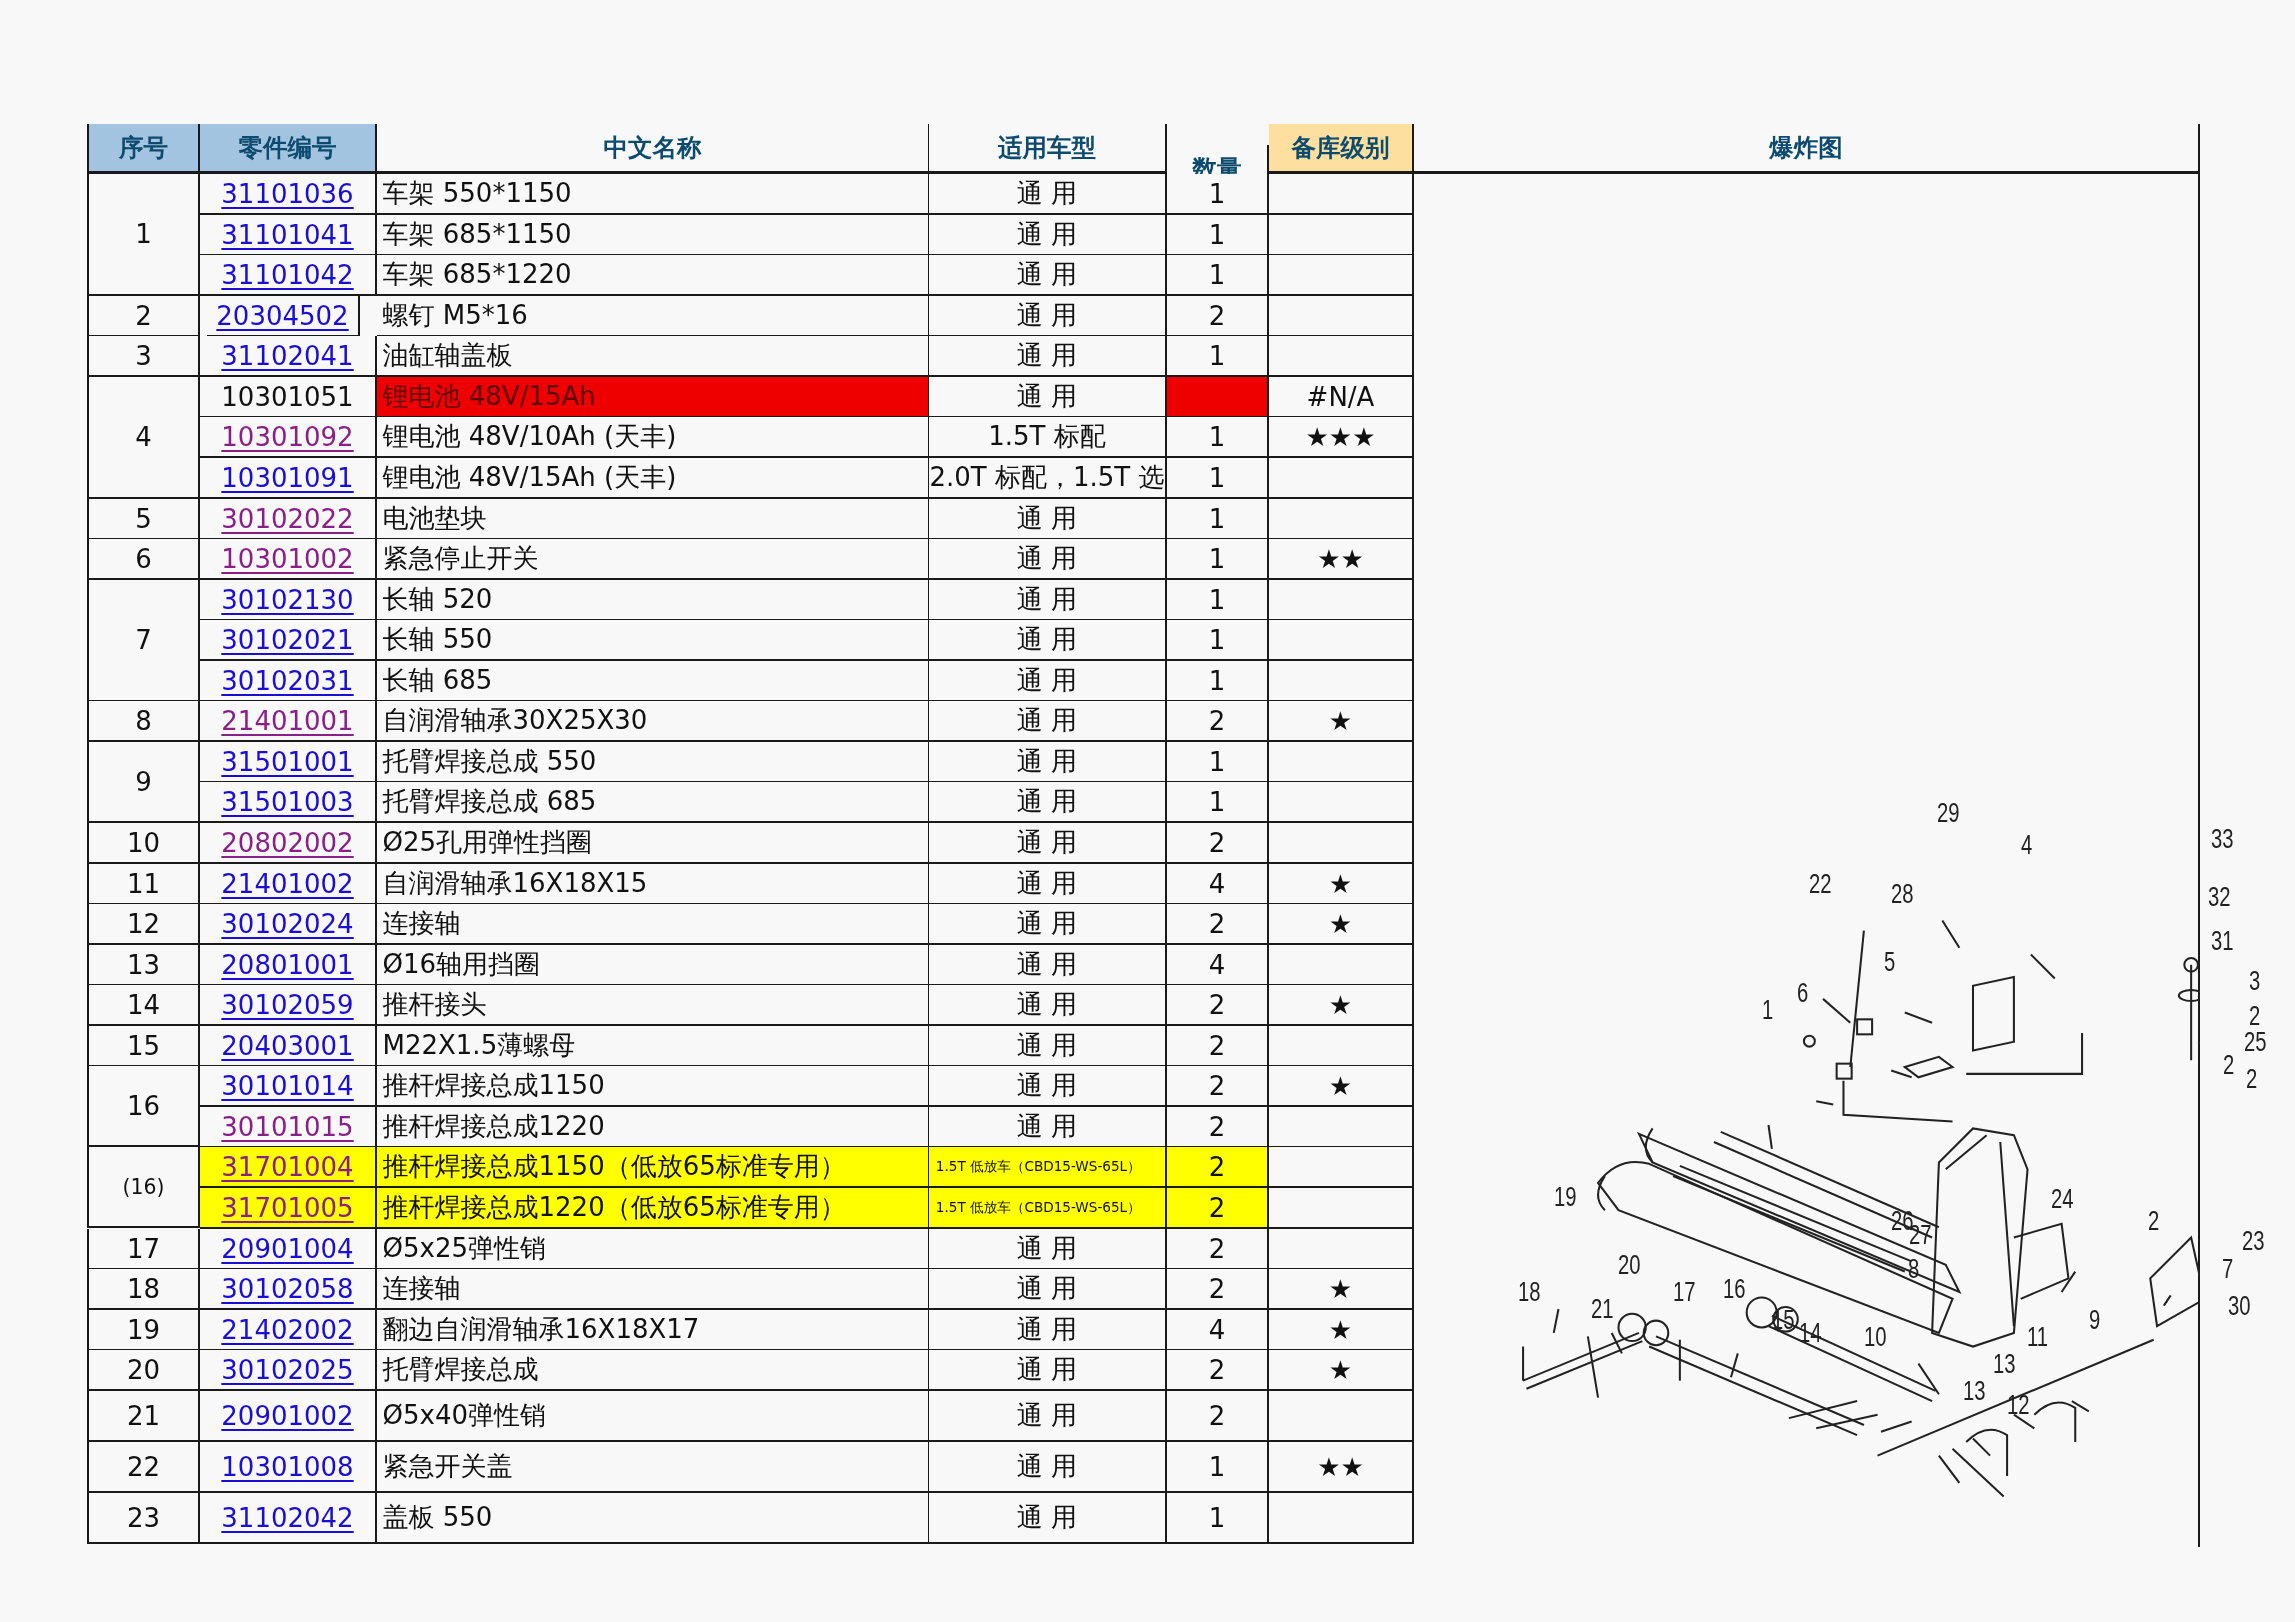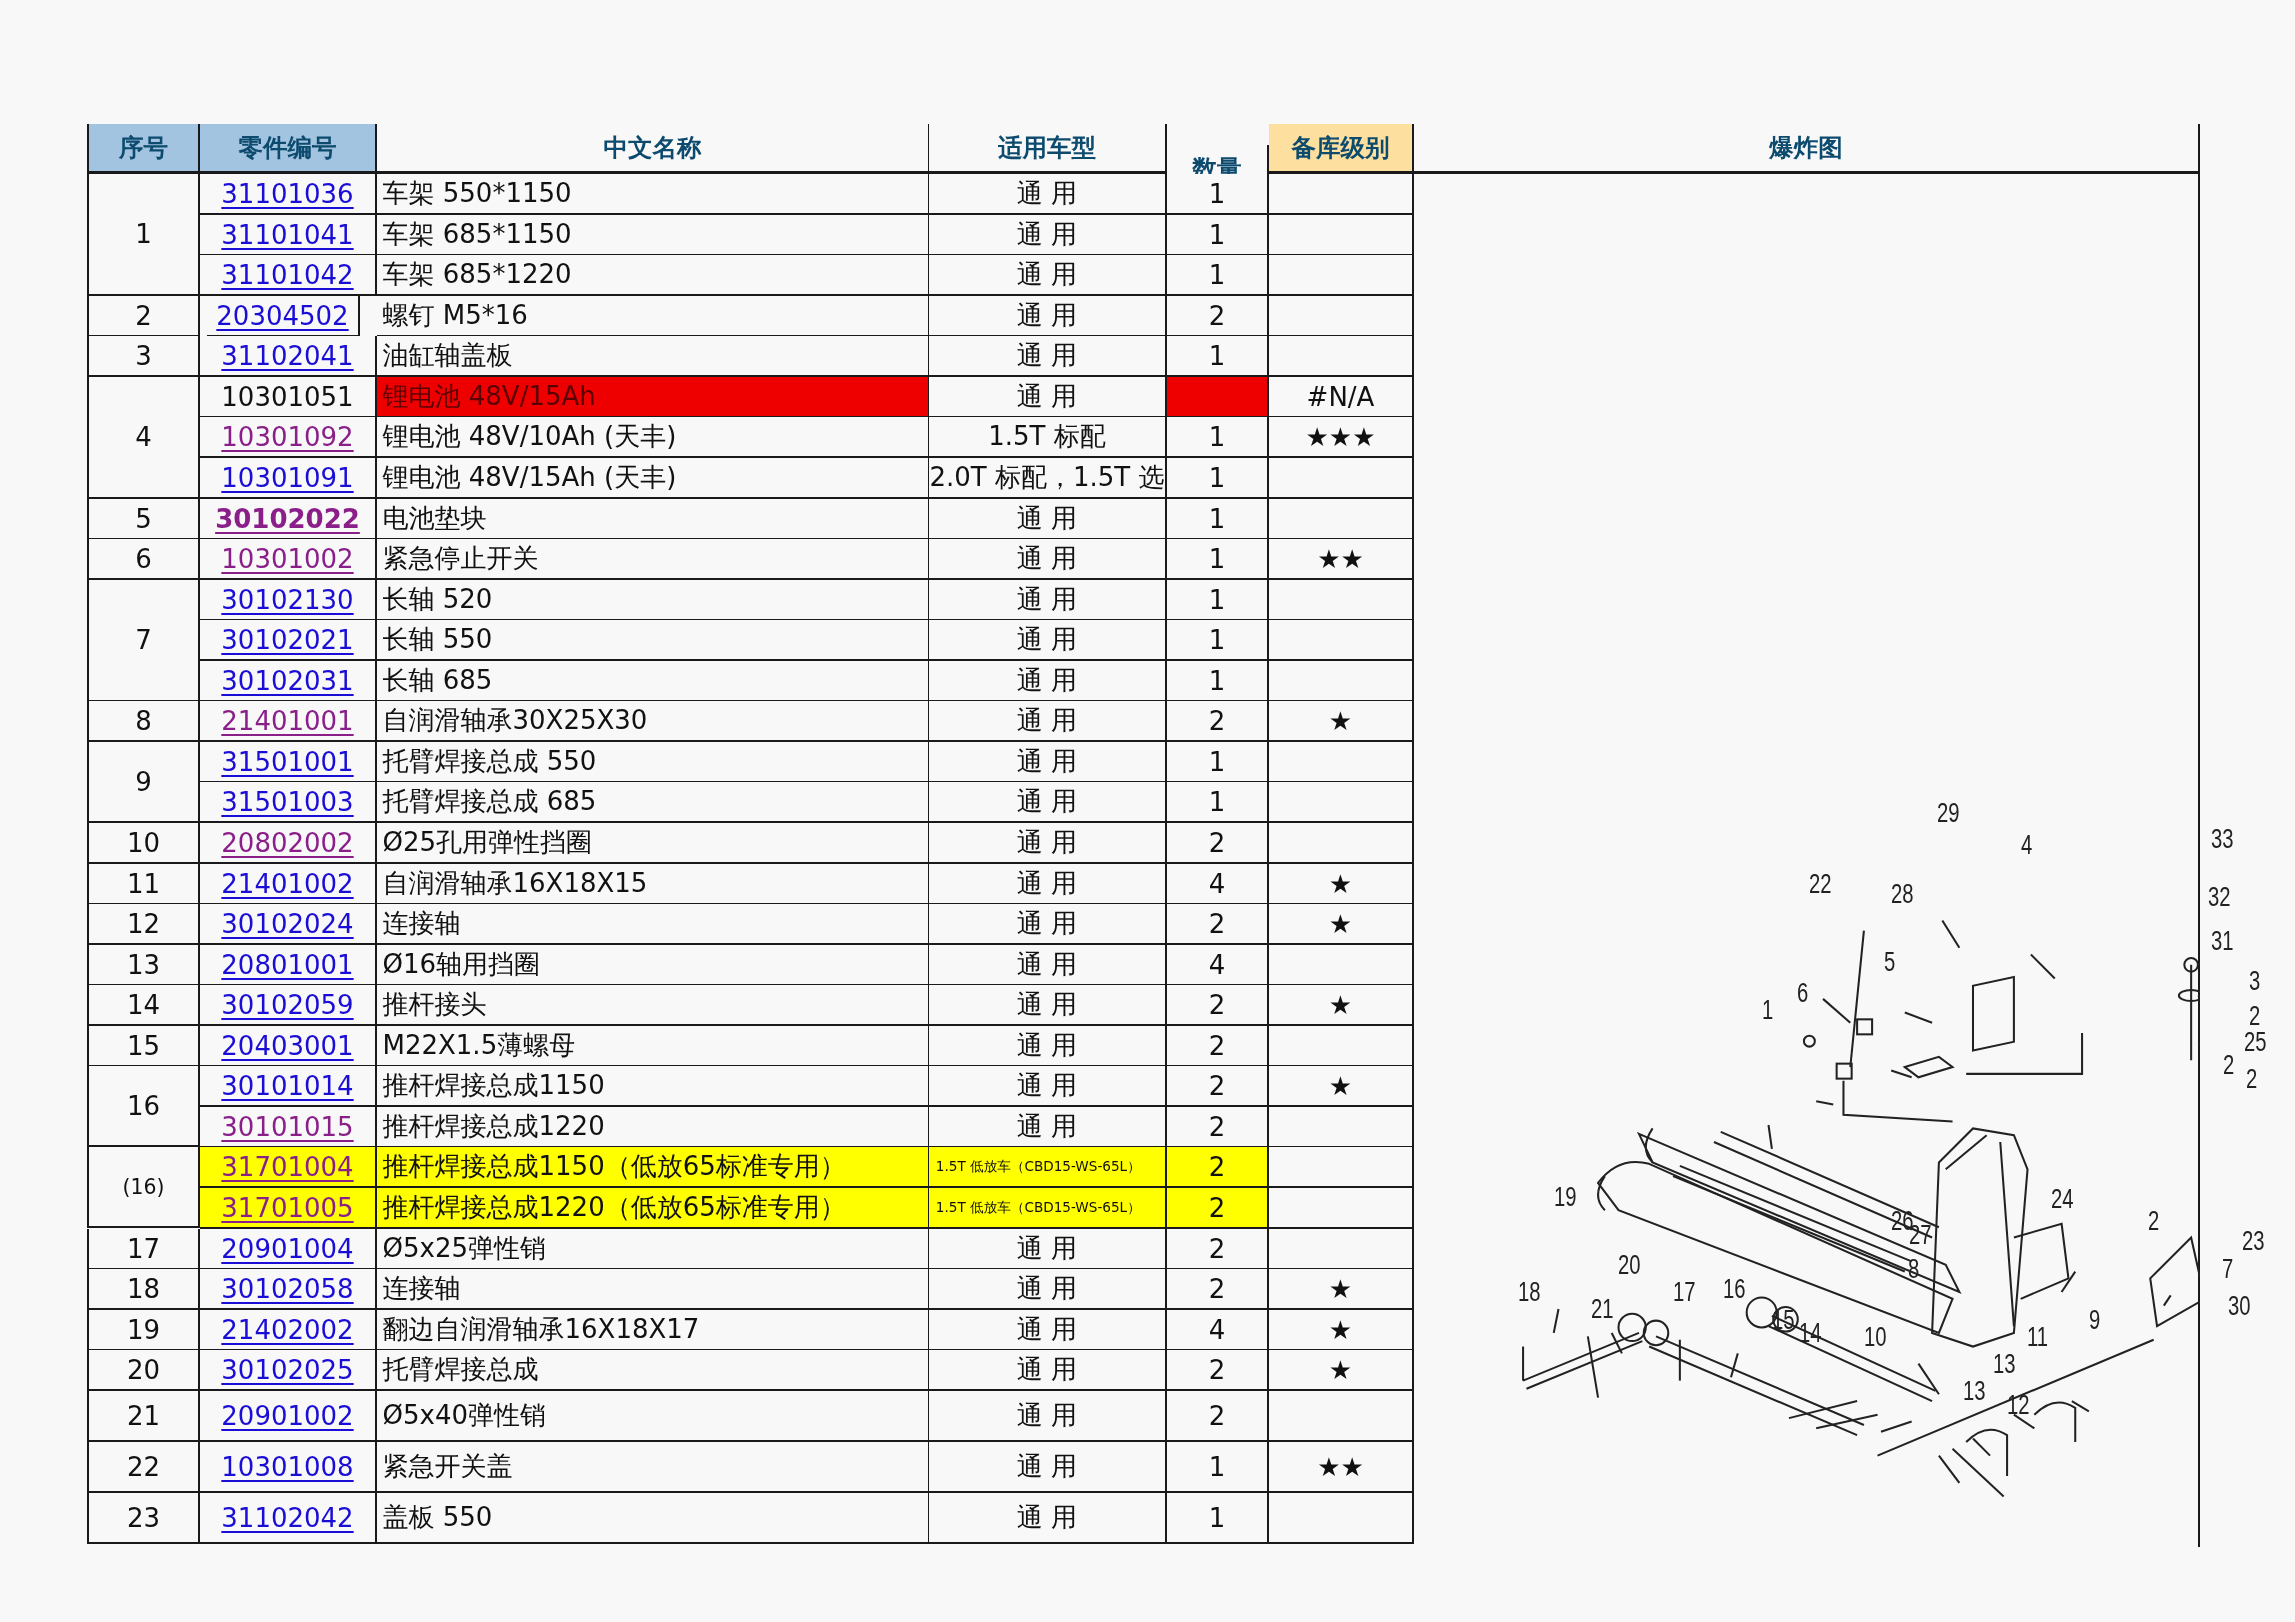--- a/index.html
+++ b/index.html
@@ -170,21 +170,21 @@
       </div>
       <div class="cell c-center" style="left:1080px;top:397px;width:102px;height:41px;">
         <span class="" style="">1</span>
       </div>
       <div class="cell c-center" style="left:1182px;top:397px;width:145px;height:41px;">
         <span class="" style=""></span>
       </div>
       <div class="cell c-center leftborder" style="left:0;top:316px;width:113px;height:122px;">
         <span class="" style="">4</span>
       </div>
-      <div class="cell c-center" style="left:113px;top:438px;width:177px;height:41px;font-weight:bold;">
+      <div class="cell c-center" style="left:113px;top:438px;width:177px;height:41px;">
         <span class="partno visited" style="">30102022</span>
       </div>
       <div class="cell c-left" style="left:290px;top:438px;width:553px;height:41px;">
         <span class="" style="">电池垫块</span>
       </div>
       <div class="cell c-center" style="left:842px;top:438px;width:238px;height:41px;">
         <span class="" style="">通 用</span>
       </div>
       <div class="cell c-center" style="left:1080px;top:438px;width:102px;height:41px;">
         <span class="" style="">1</span>

